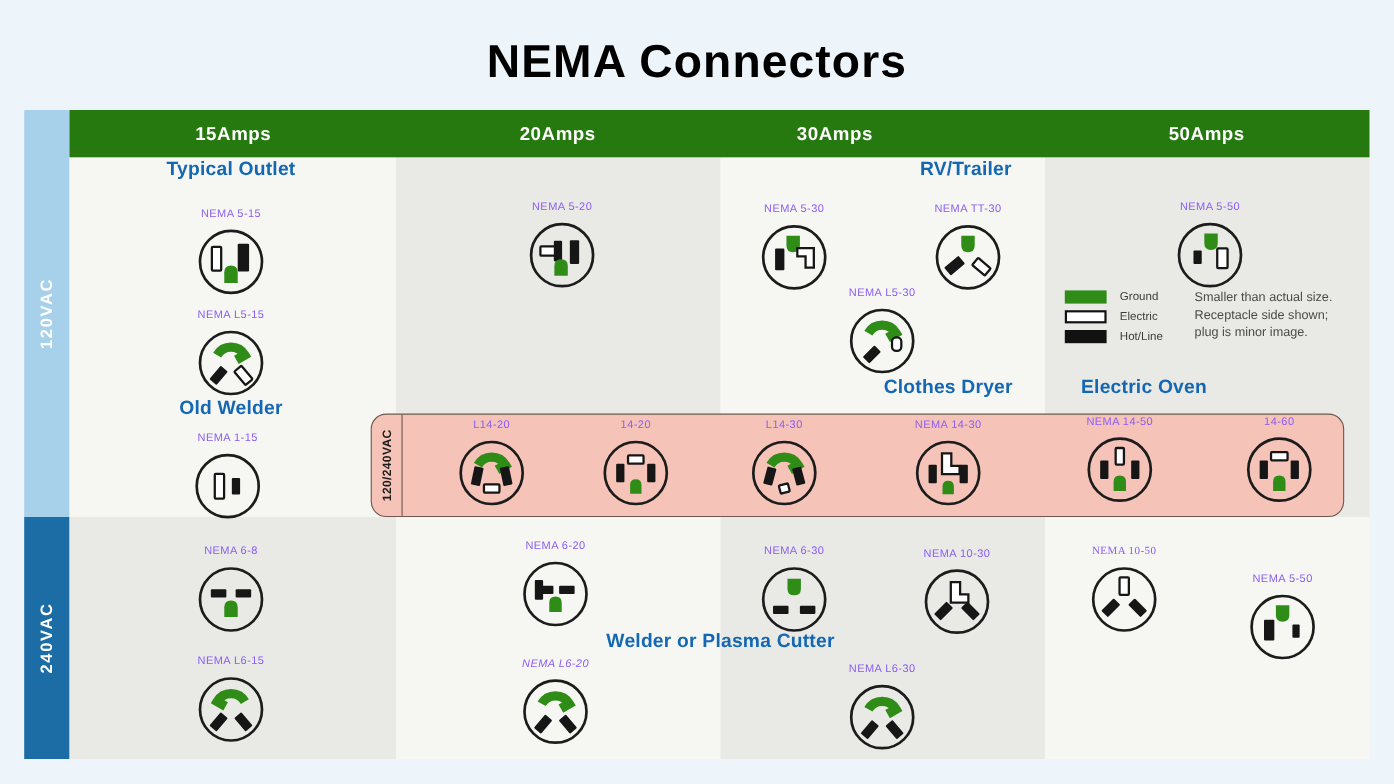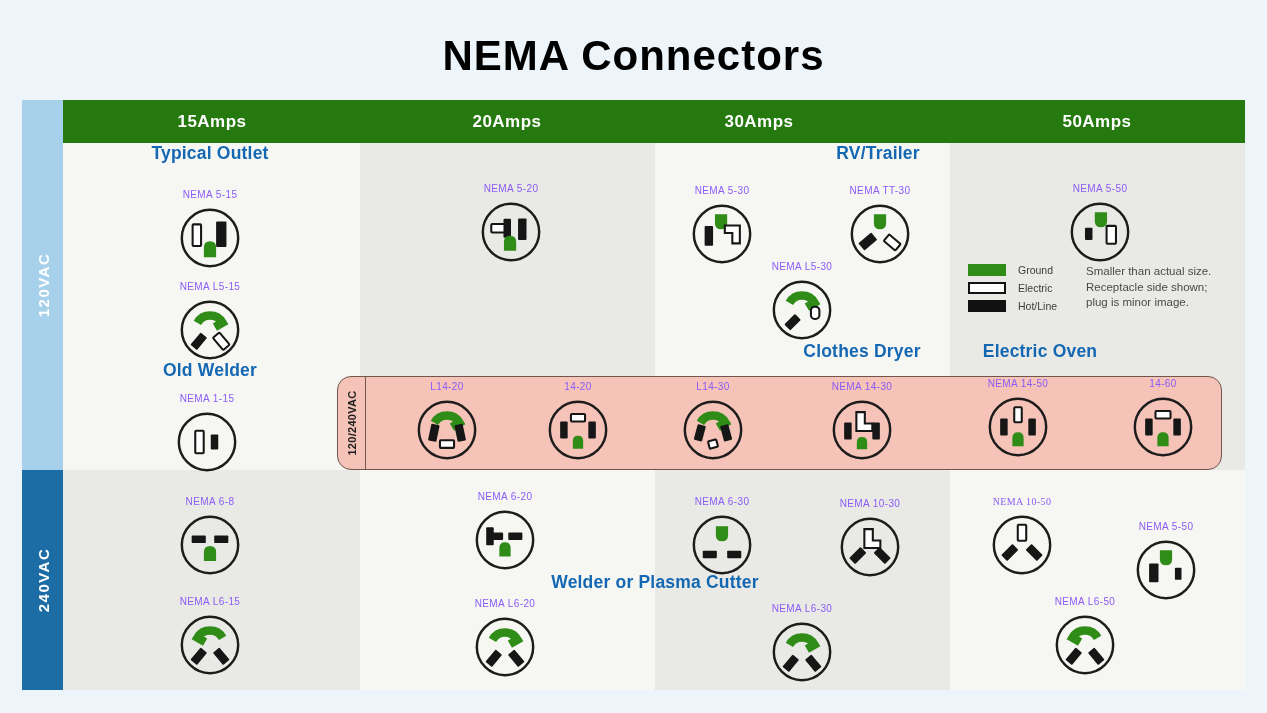--- a/index.html
+++ b/index.html
@@ -203,21 +203,21 @@
         <rect x="16.5" y="36.5" width="9" height="17" rx="1" fill="#161616" transform="rotate(40 21 45)"></rect>
         <rect x="40.5" y="36.5" width="9" height="17" rx="1" fill="#161616" transform="rotate(-40 45 45)"></rect>
       </svg></div>
     <div class="outlet" style="left: 505px; top: 488px;"><div class="outlet-label">NEMA 6-20</div><svg class="outlet-icon" width="62" height="62" viewBox="0 0 66 66">
         <circle cx="33" cy="33" r="30" fill="none" stroke="#1c1c1c" stroke-width="2.6"></circle>
         <rect x="13.0" y="19.5" width="8" height="19" rx="1" fill="#161616"></rect>
         <rect x="17.0" y="25.0" width="14" height="8" rx="1" fill="#161616"></rect>
         <rect x="36.5" y="25.0" width="15" height="8" rx="1" fill="#161616"></rect>
         <path d="M 27 50.5 L 27 41.5 Q 27 35.5 33 35.5 Q 39 35.5 39 41.5 L 39 50.5 Z" fill="#2e8c17"></path>
       </svg></div>
-    <div class="outlet" style="left: 505px; top: 595px;"><div class="outlet-label">NEMA L6-20</div><svg class="outlet-icon" width="62" height="62" viewBox="0 0 66 66">
+    <div class="outlet" style="left: 505px; top: 595px; font-style: italic;"><div class="outlet-label">NEMA L6-20</div><svg class="outlet-icon" width="62" height="62" viewBox="0 0 66 66">
         <circle cx="33" cy="33" r="30" fill="none" stroke="#1c1c1c" stroke-width="2.6"></circle>
         <path d="M 19.6 25.3 A 15.5 15.5 0 0 1 46.4 25.3 L 38.2 30.0" stroke="#2e8c17" stroke-width="9" fill="none"></path>
         <rect x="16.5" y="36.5" width="9" height="17" rx="1" fill="#161616" transform="rotate(40 21 45)"></rect>
         <rect x="40.5" y="36.5" width="9" height="17" rx="1" fill="#161616" transform="rotate(-40 45 45)"></rect>
       </svg></div>
     <div class="outlet" style="left: 722px; top: 493px;"><div class="outlet-label">NEMA 6-30</div><svg class="outlet-icon" width="62" height="62" viewBox="0 0 66 66">
         <circle cx="33" cy="33" r="30" fill="none" stroke="#1c1c1c" stroke-width="2.6"></circle>
         <path d="M 26.5 13 L 39.5 13 L 39.5 22.5 Q 39.5 29 33 29 Q 26.5 29 26.5 22.5 Z" fill="#2e8c17"></path>
         <rect x="12.5" y="39.0" width="15" height="8" rx="1" fill="#161616"></rect>
         <rect x="38.5" y="39.0" width="15" height="8" rx="1" fill="#161616"></rect>
@@ -239,19 +239,13 @@
         <rect x="28.5" y="11.5" width="9" height="17" rx="1" fill="#ffffff" stroke="#161616" stroke-width="2.2"></rect>
         <rect x="15.5" y="32.5" width="9" height="17" rx="1" fill="#161616" transform="rotate(45 20 41)"></rect>
         <rect x="41.5" y="32.5" width="9" height="17" rx="1" fill="#161616" transform="rotate(-45 46 41)"></rect>
       </svg></div>
     <div class="outlet" style="left: 1166px; top: 518px;"><div class="outlet-label">NEMA 5-50</div><svg class="outlet-icon" width="62" height="62" viewBox="0 0 66 66">
         <circle cx="33" cy="33" r="30" fill="none" stroke="#1c1c1c" stroke-width="2.6"></circle>
         <path d="M 26.5 12 L 39.5 12 L 39.5 21.5 Q 39.5 28 33 28 Q 26.5 28 26.5 21.5 Z" fill="#2e8c17"></path>
         <rect x="15.0" y="26.0" width="10" height="20" rx="1" fill="#161616"></rect>
         <rect x="42.5" y="30.5" width="7" height="13" rx="1" fill="#161616"></rect>
       </svg></div>
-    <div class="outlet" style="left: 1085px; top: 593px;"><div class="outlet-label">NEMA L6-50</div><svg class="outlet-icon" width="62" height="62" viewBox="0 0 66 66">
-        <circle cx="33" cy="33" r="30" fill="none" stroke="#1c1c1c" stroke-width="2.6"></circle>
-        <path d="M 46.4 25.3 A 15.5 15.5 0 0 0 19.6 25.3 L 27.8 30.0" stroke="#2e8c17" stroke-width="9" fill="none"></path>
-        <rect x="16.5" y="36.5" width="9" height="17" rx="1" fill="#161616" transform="rotate(40 21 45)"></rect>
-        <rect x="40.5" y="36.5" width="9" height="17" rx="1" fill="#161616" transform="rotate(-40 45 45)"></rect>
-      </svg></div>
   </div>
 
 </body></html>

